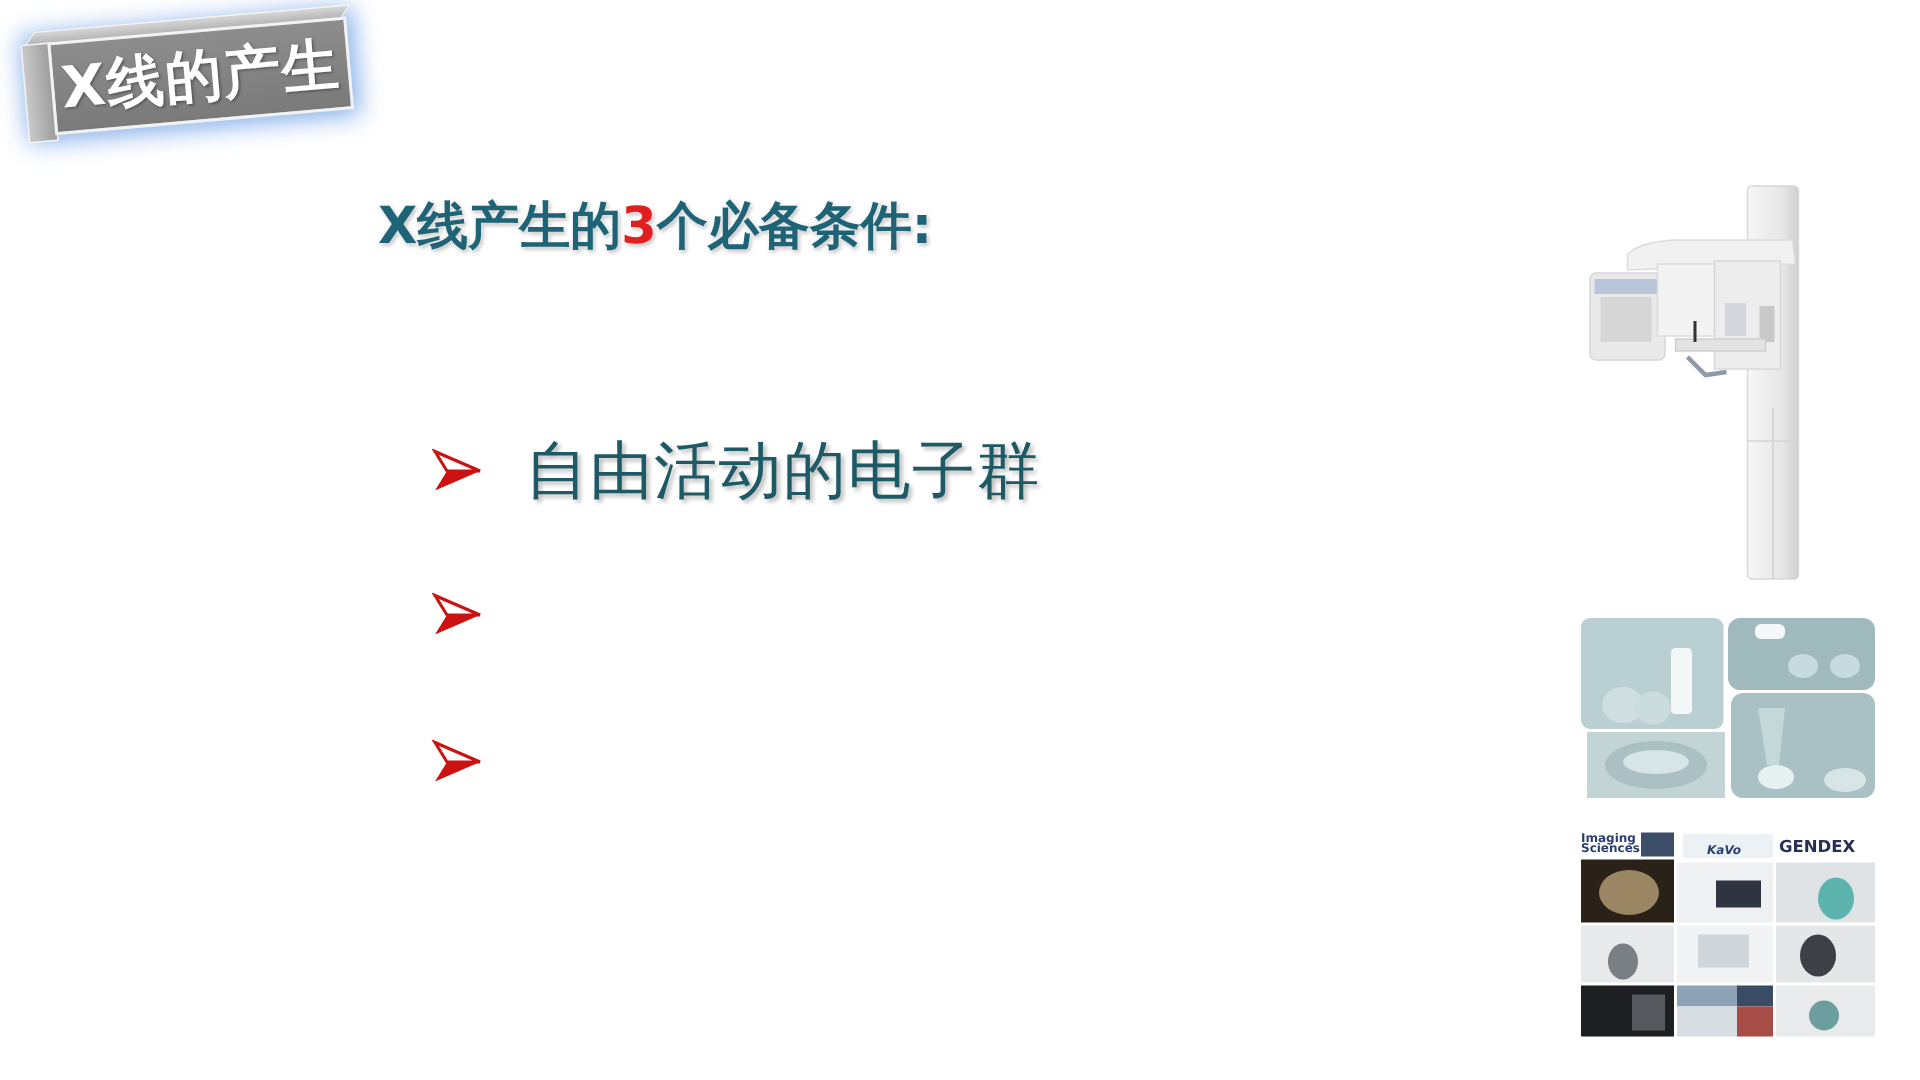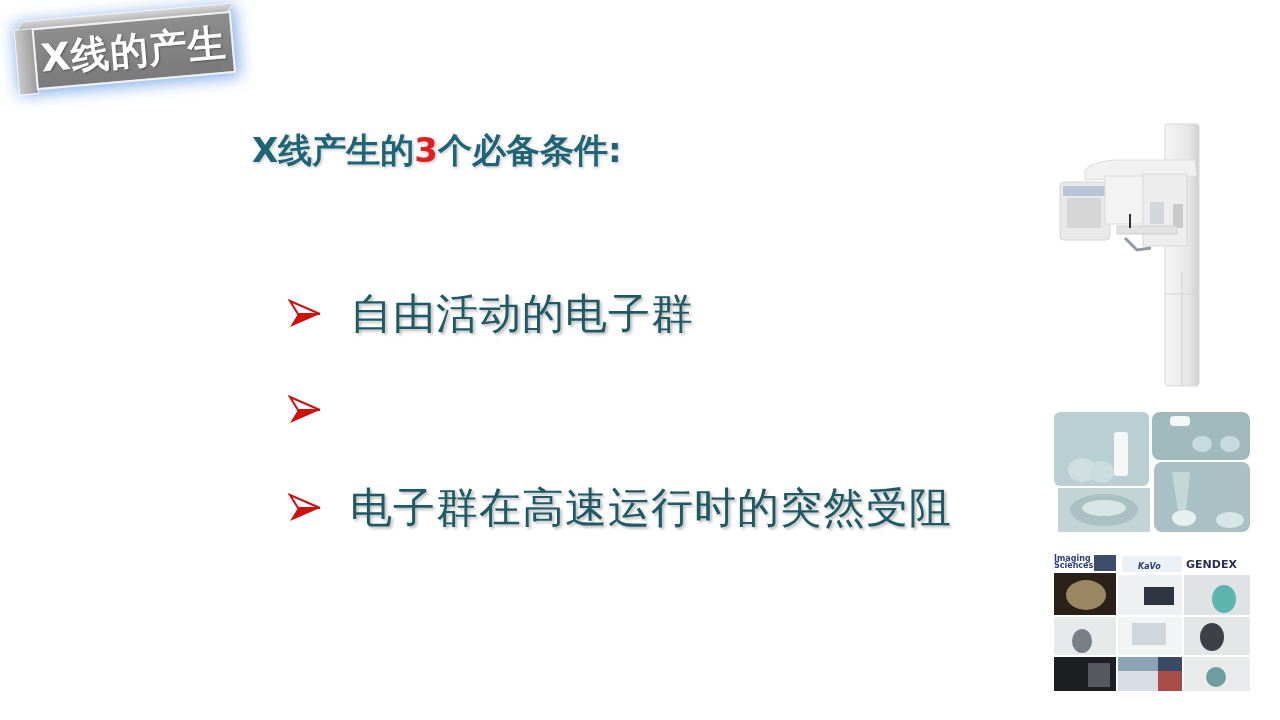--- a/index.html
+++ b/index.html
@@ -105,21 +105,20 @@
     <svg class="arrow" viewBox="0 0 34 30">
       <polygon points="2,2 32,15 10,15" fill="#ffffff" stroke="#cc1111" stroke-width="2"></polygon>
       <polygon points="2,28 32,15 10,15" fill="#cc1111"></polygon>
     </svg>
   </div>
   <div class="bullet" style="top:194px">
     <svg class="arrow" viewBox="0 0 34 30">
       <polygon points="2,2 32,15 10,15" fill="#ffffff" stroke="#cc1111" stroke-width="2"></polygon>
       <polygon points="2,28 32,15 10,15" fill="#cc1111"></polygon>
     </svg>
-    <span class="text">电子群在高速运行时的突然受阻</span>
   </div>
 </div>
 
 <svg class="xray-machine" viewBox="0 0 150 266">
   <defs>
     <linearGradient id="col" x1="0" x2="1">
       <stop offset="0" stop-color="#f6f6f6"></stop>
         <stop offset="0.7" stop-color="#e6e6e6"></stop>
         <stop offset="1" stop-color="#cfcfcf"></stop>
     </linearGradient>

